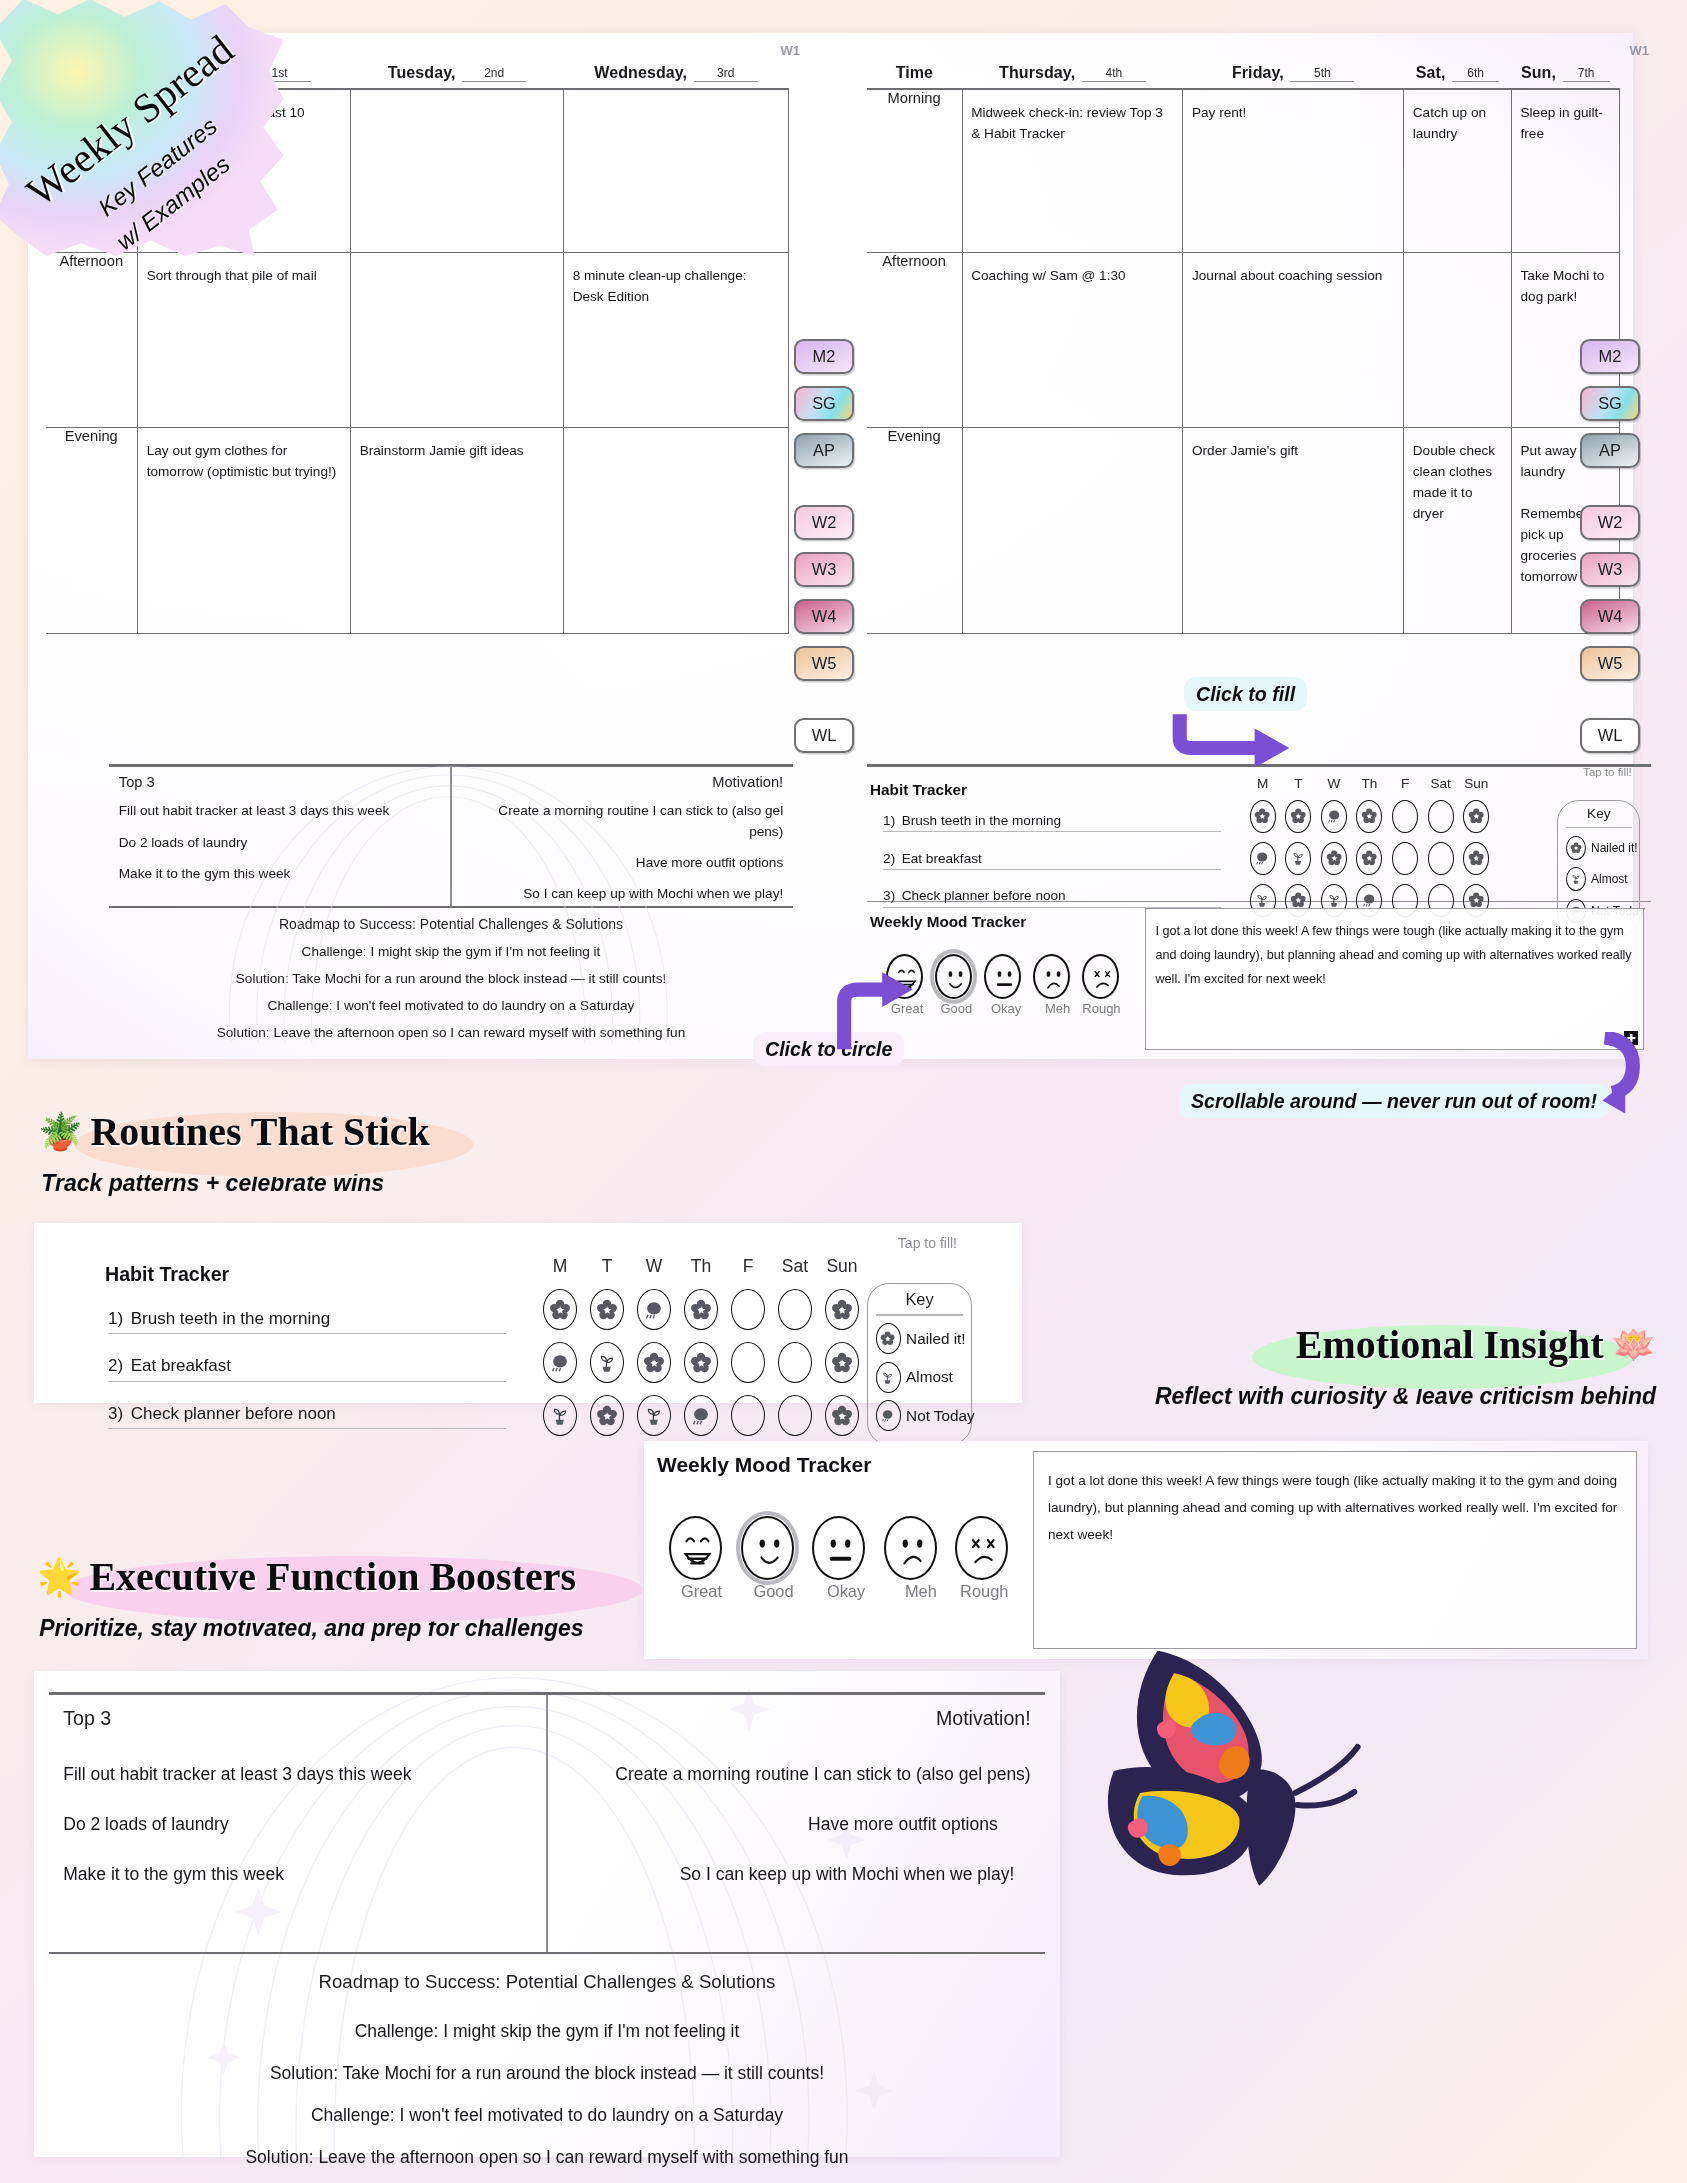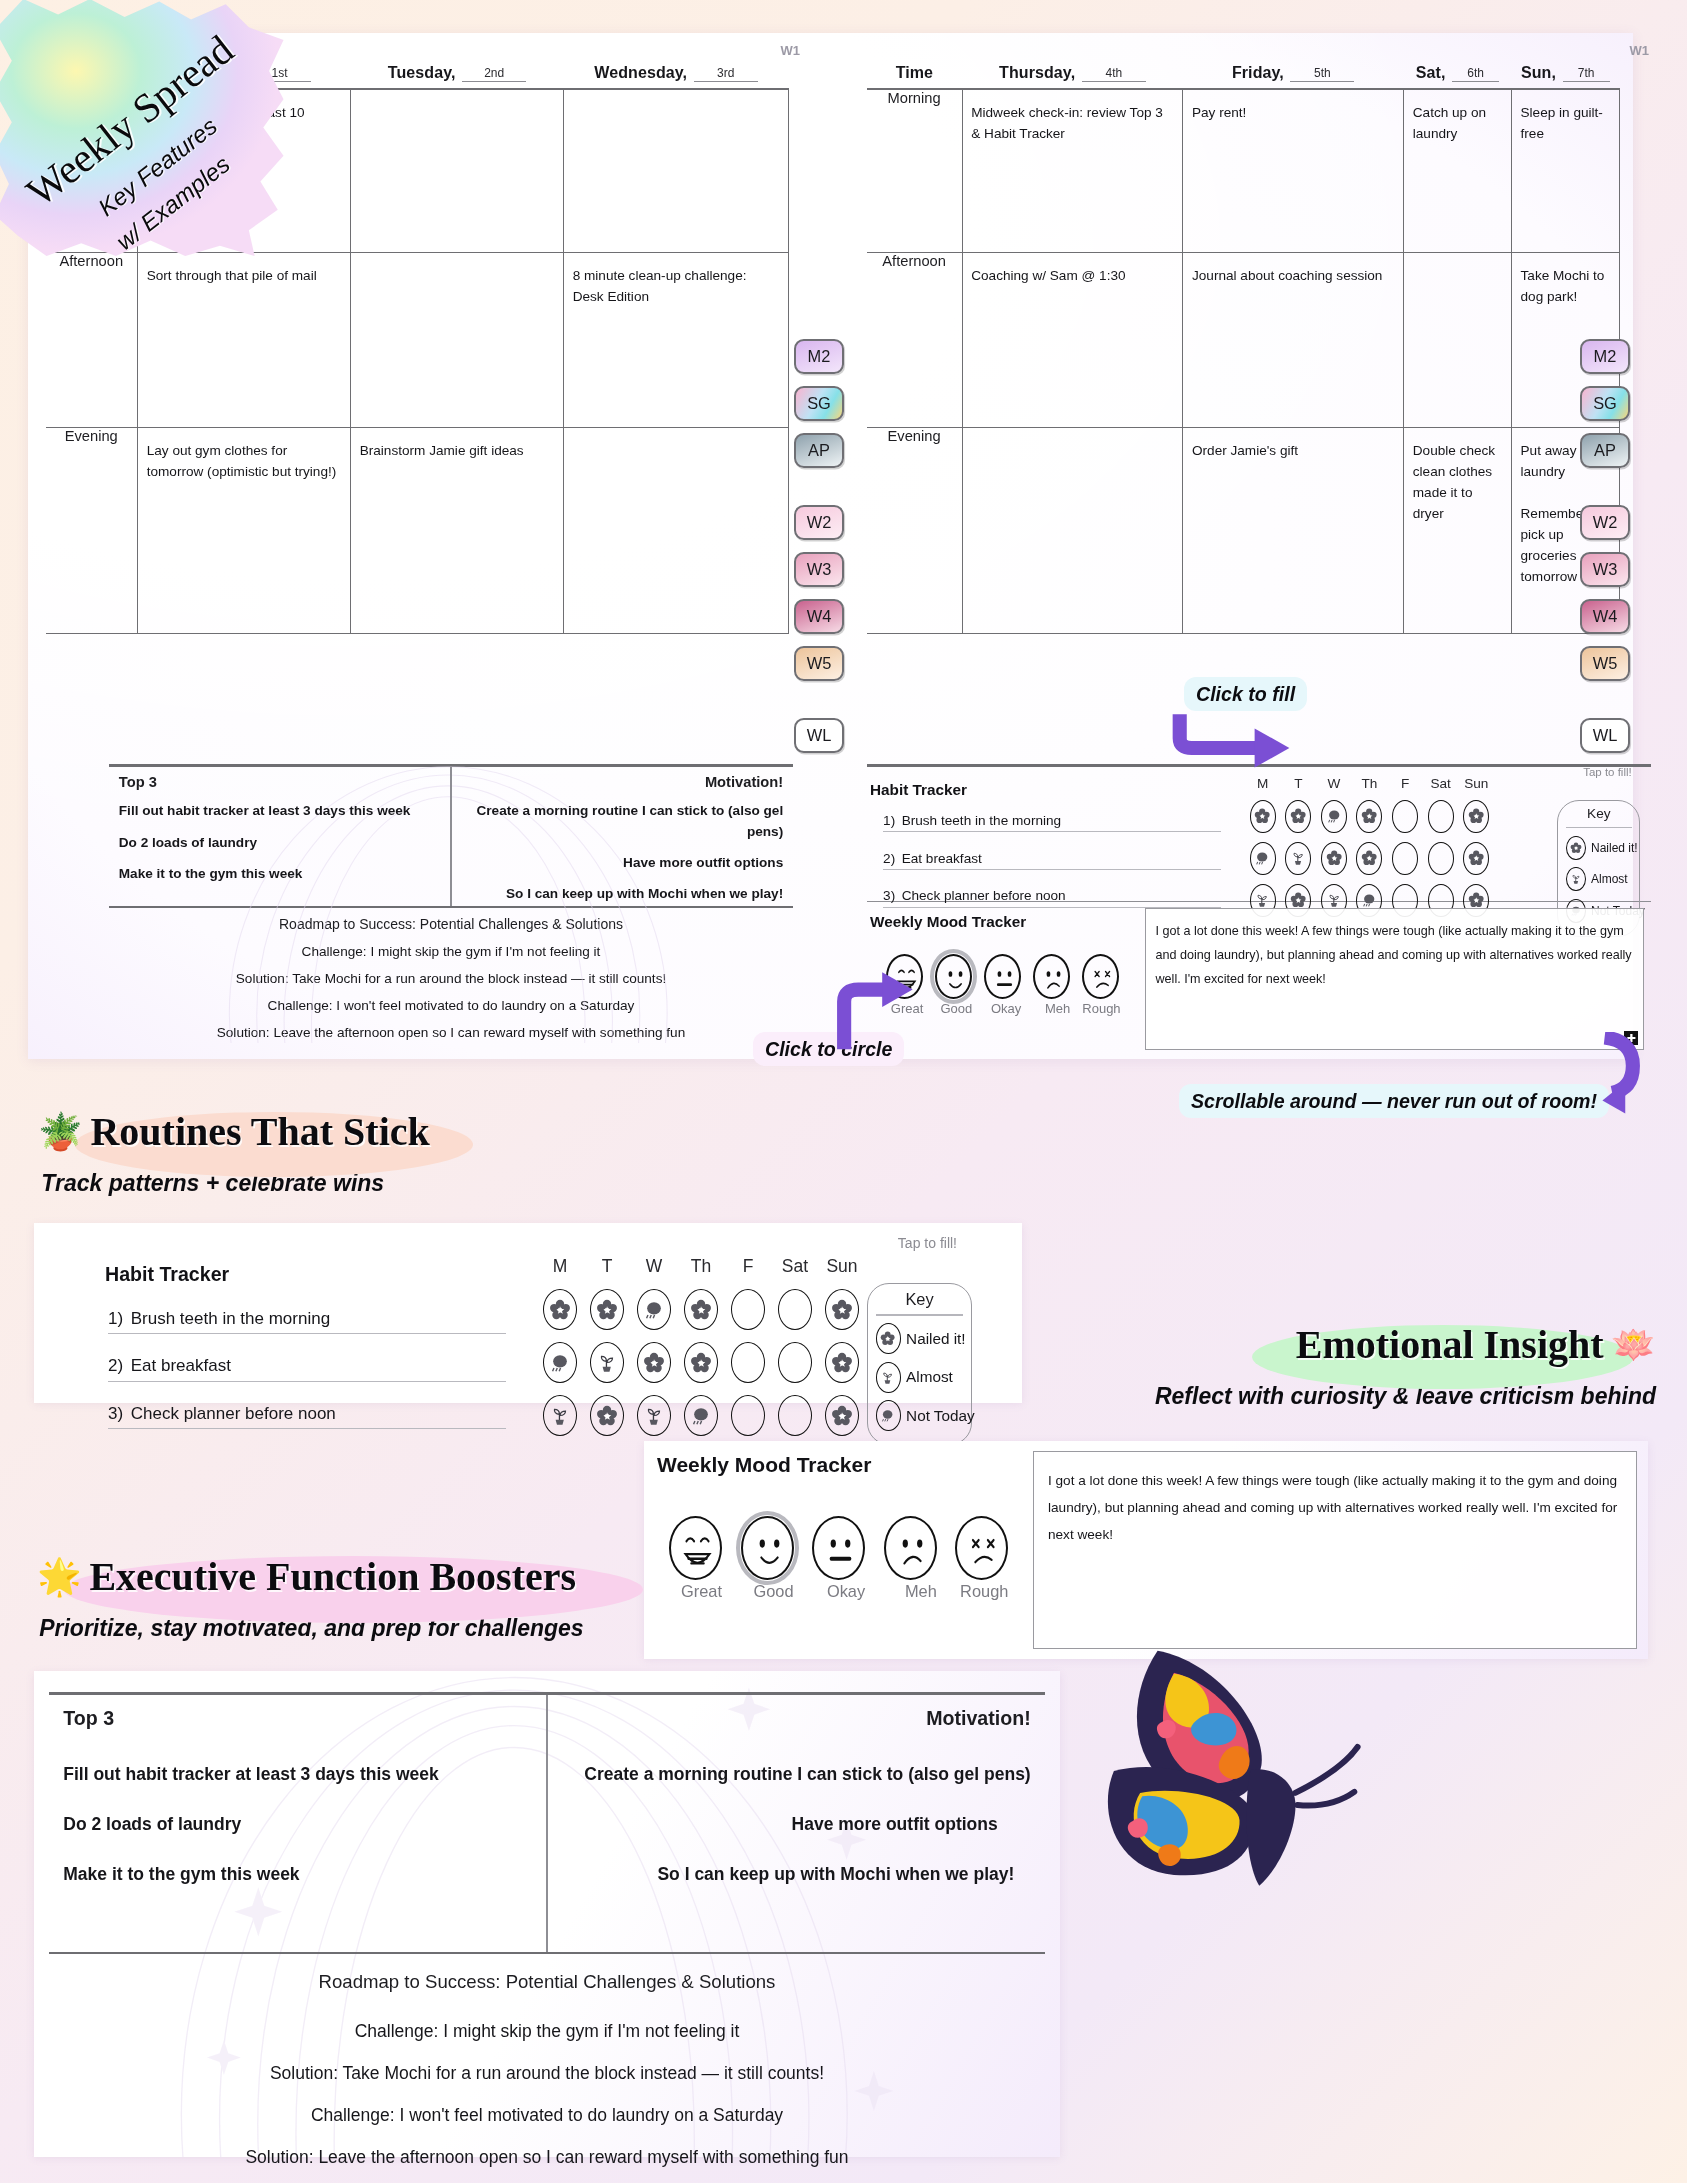--- a/index.html
+++ b/index.html
@@ -45,21 +45,21 @@
   .noside { border-left:none !important; border-right:none !important; }
   .nobottom { border-bottom:none !important; }
   .notop { border-top:none !important; }
 
   
   .lower { position:absolute; left:0; right:0; }
   .hr-thick { height:2.7px; background:#6e6e72; }
   .hr-thin { height:1.6px; background:#8e8e94; }
 
   .top3-grid { display:flex; position:relative; }
-  .top3-grid .col { flex:1; padding: 7.6px 9.8px 9.8px 9.8px; font-weight: bold; }
+  .top3-grid .col { flex:1; padding: 7.6px 9.8px 9.8px 9.8px; }
   .top3-grid .divider { width:1.6px; background:#8e8e94; }
   .col-title { font-size:14.7px; color:#1d1d21; }
   .col-title.right { text-align:right; }
   .li { font-size:13.6px; color:#16161a; margin-top:11px; line-height:1.5; }
   .li.right { text-align:right; }
   .roadmap { text-align:center; padding: 7.6px 0 3.3px; }
   .roadmap .rm-title { font-size:14px; color:#1d1d21; }
   .roadmap .rm-line { font-size:13.6px; color:#16161a; margin-top:12px; }
   .swirl { position:absolute; inset:0; overflow:hidden; pointer-events:none; opacity:.5; }
 
@@ -89,21 +89,21 @@
   .moodlabel { font-size:13px; color:#7b7b82; text-align:right; margin-top:2px; }
   .moodlabel.big { font-size:16.4px; }
   .reflect-box { border:1.6px solid #9a9aa0; background:rgba(255,255,255,.92); position:relative; }
   .reflect-text { font-size:13.6px; line-height:2.0; color:#16161a; padding:15.3px 14px; }
   .resize-grip { position:absolute; right:4.4px; bottom:3.3px; width:14px; height:14px;
     background:#111; color:#fff; font-size:11px; line-height:14px; text-align:center; }
 
   
   .tabcol { position:absolute; display:flex; flex-direction:column; gap:12px; }
   .tab {
-    width:50px; height:35px; border:2.2px solid #6f6f74; border-radius:9.8px;
+    width:60px; height:35px; border:2.2px solid #6f6f74; border-radius:9.8px;
     display:flex; align-items:center; justify-content:center;
     font-size:16.4px; color:#1b1b1f; box-shadow: 1.1px 1.6px 0 rgba(0,0,0,.18);
   }
   .tab.m2 { background:linear-gradient(160deg,#d9b6ef,#f3e6fb); }
   .tab.sg { background:linear-gradient(120deg,#f9b4d0 0%,#bfe2f4 45%,#86e0e8 70%,#f9d77a 100%); }
   .tab.ap { background:linear-gradient(160deg,#8fa2ad,#eef3f5); }
   .tab.w2 { background:linear-gradient(160deg,#f6c9dd,#fdeef5); }
   .tab.w3 { background:linear-gradient(160deg,#e8a1bd,#fbe6ee); }
   .tab.w4 { background:linear-gradient(160deg,#c9628e,#f7dbe6); }
   .tab.w5 { background:linear-gradient(160deg,#edc49b,#fdf0e3); }

